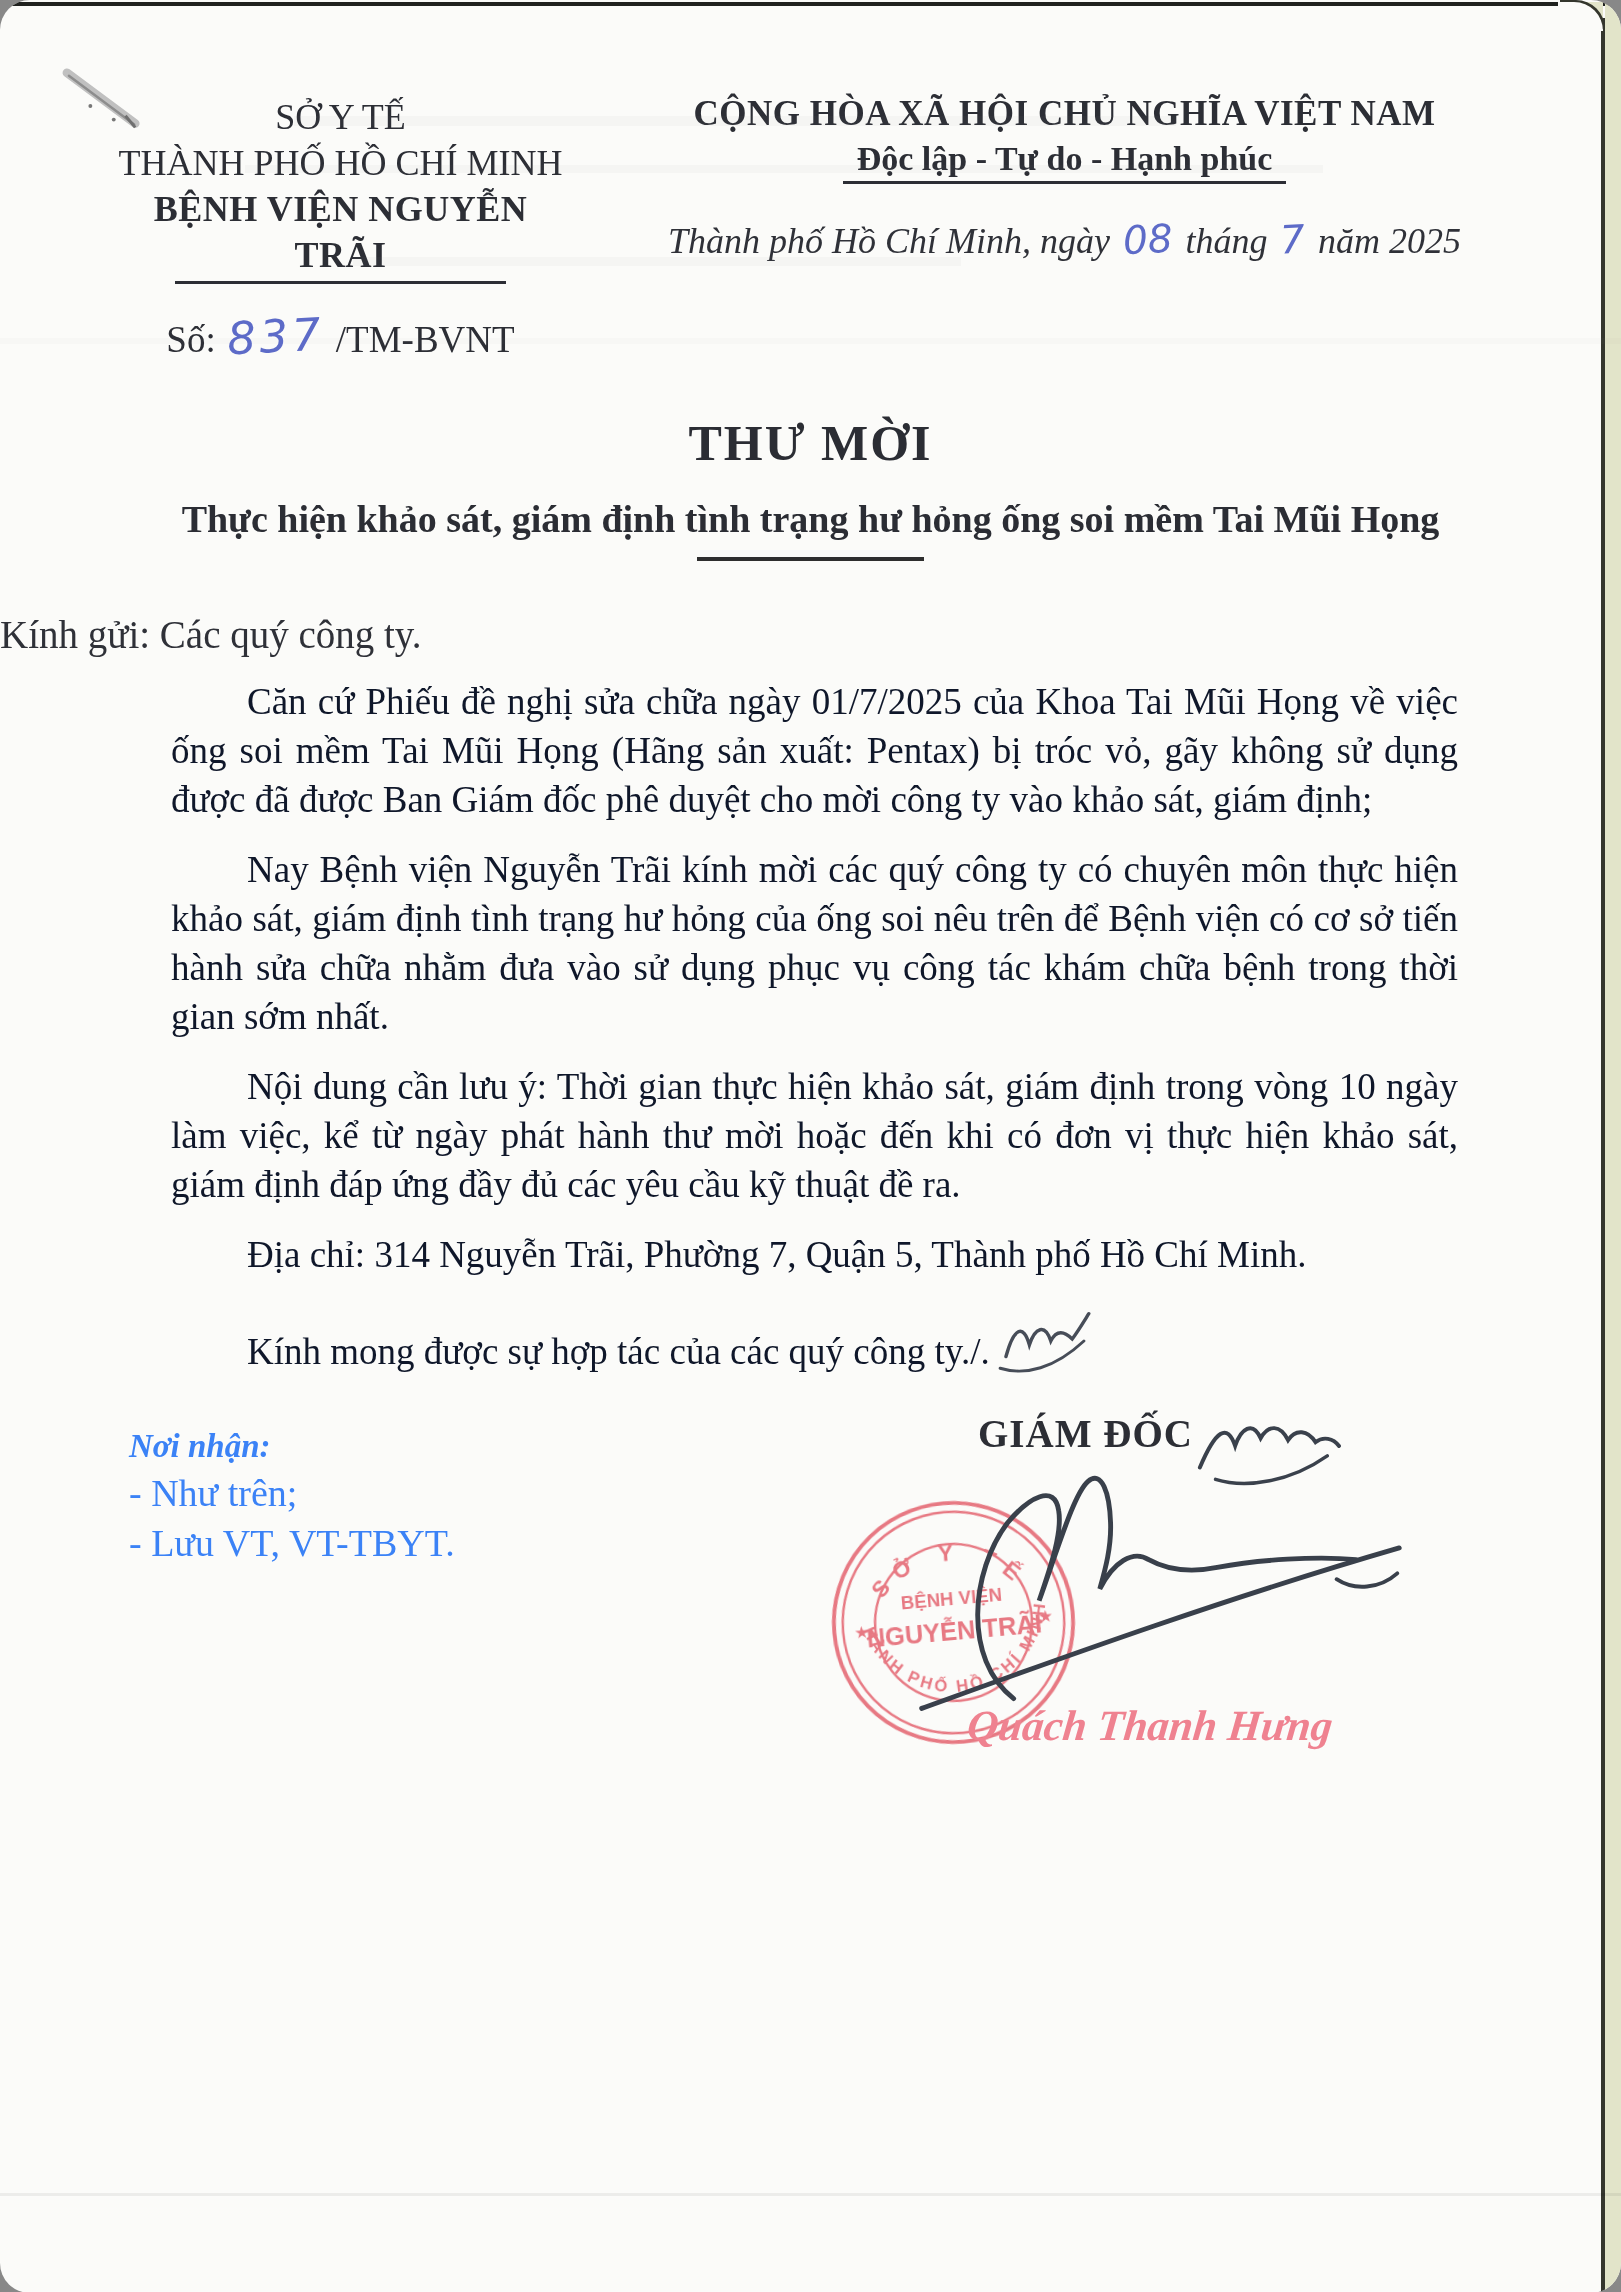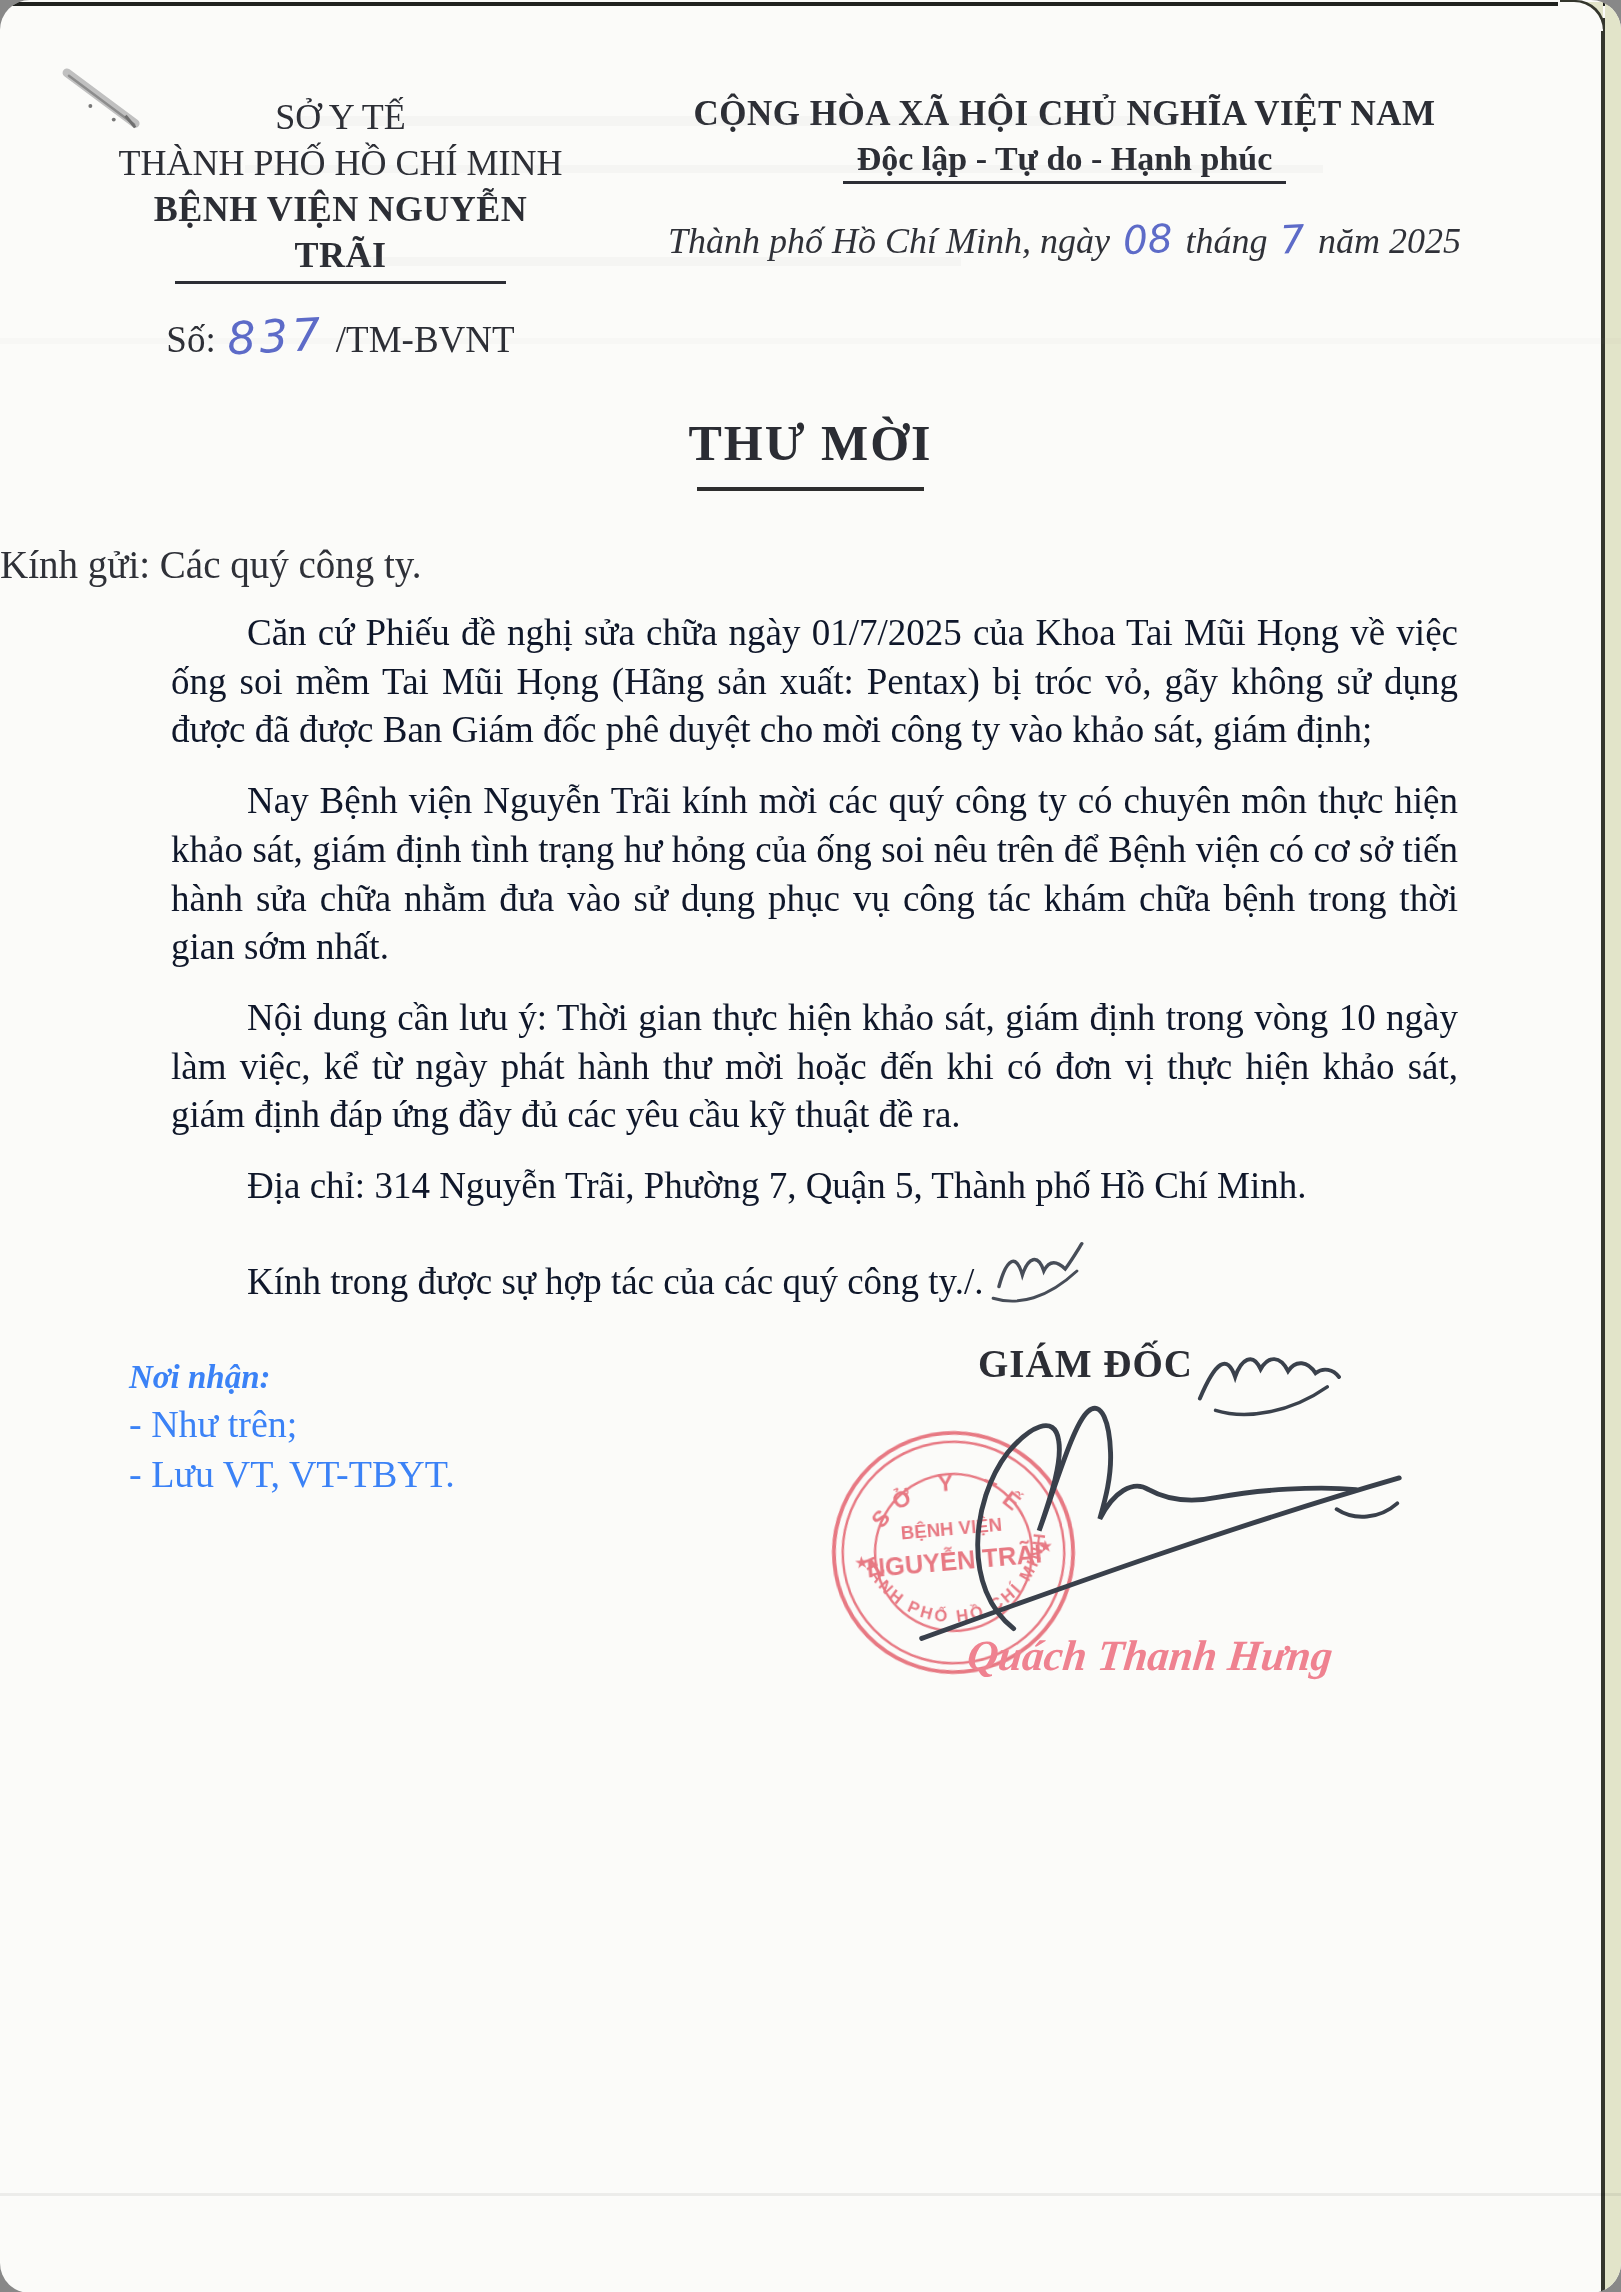--- a/index.html
+++ b/index.html
@@ -108,29 +108,30 @@
         <span>Thành phố Hồ Chí Minh, ngày</span>
         <span class="hand hand-date">08</span>
         <span>tháng</span>
         <span class="hand hand-date">7</span>
         <span>năm 2025</span>
       </div>
     </div>
   </div>
 
   <div class="title">THƯ MỜI</div>
+  <div class="subtitle">Thực hiện khảo sát, giám định tình trạng hư hỏng ống soi mềm Tai Mũi Họng</div>
   <div class="rule"></div>
   <div class="salutation">Kính gửi: Các quý công ty.</div>
 
   <div class="body">
     <p class="para">Căn cứ Phiếu đề nghị sửa chữa ngày 01/7/2025 của Khoa Tai Mũi Họng về việc ống soi mềm Tai Mũi Họng (Hãng sản xuất: Pentax) bị tróc vỏ, gãy không sử dụng được đã được Ban Giám đốc phê duyệt cho mời công ty vào khảo sát, giám định;</p>
     <p class="para">Nay Bệnh viện Nguyễn Trãi kính mời các quý công ty có chuyên môn thực hiện khảo sát, giám định tình trạng hư hỏng của ống soi nêu trên để Bệnh viện có cơ sở tiến hành sửa chữa nhằm đưa vào sử dụng phục vụ công tác khám chữa bệnh trong thời gian sớm nhất.</p>
     <p class="para">Nội dung cần lưu ý: Thời gian thực hiện khảo sát, giám định trong vòng 10 ngày làm việc, kể từ ngày phát hành thư mời hoặc đến khi có đơn vị thực hiện khảo sát, giám định đáp ứng đầy đủ các yêu cầu kỹ thuật đề ra.</p>
     <p class="para">Địa chỉ: 314 Nguyễn Trãi, Phường 7, Quận 5, Thành phố Hồ Chí Minh.</p>
-    <p class="para para-last"><span>Kính trong được sự hợp tác của các quý công ty./.</span><svg class="pen-squiggle" width="98" height="76" viewBox="0 0 100 78">
+    <p class="para para-last"><span>Kính mong được sự hợp tác của các quý công ty./.</span><svg class="pen-squiggle" width="98" height="76" viewBox="0 0 100 78">
         <path d="M 12,56 C 20,26 30,22 36,44 C 42,26 52,22 58,40 C 64,28 72,30 80,38 C 86,30 92,20 97,12" fill="none" stroke="#474d58" stroke-width="3.5" stroke-linecap="round"></path>
         <path d="M 6,68 C 32,76 62,68 92,40" fill="none" stroke="#474d58" stroke-width="3" stroke-linecap="round"></path>
       </svg></p>
   </div>
 
   <div class="footer">
     <div class="recipients">
       <div class="rt">Nơi nhận:</div>
       <div class="rl">- Như trên;</div>
       <div class="rl">- Lưu VT, VT-TBYT.</div>

